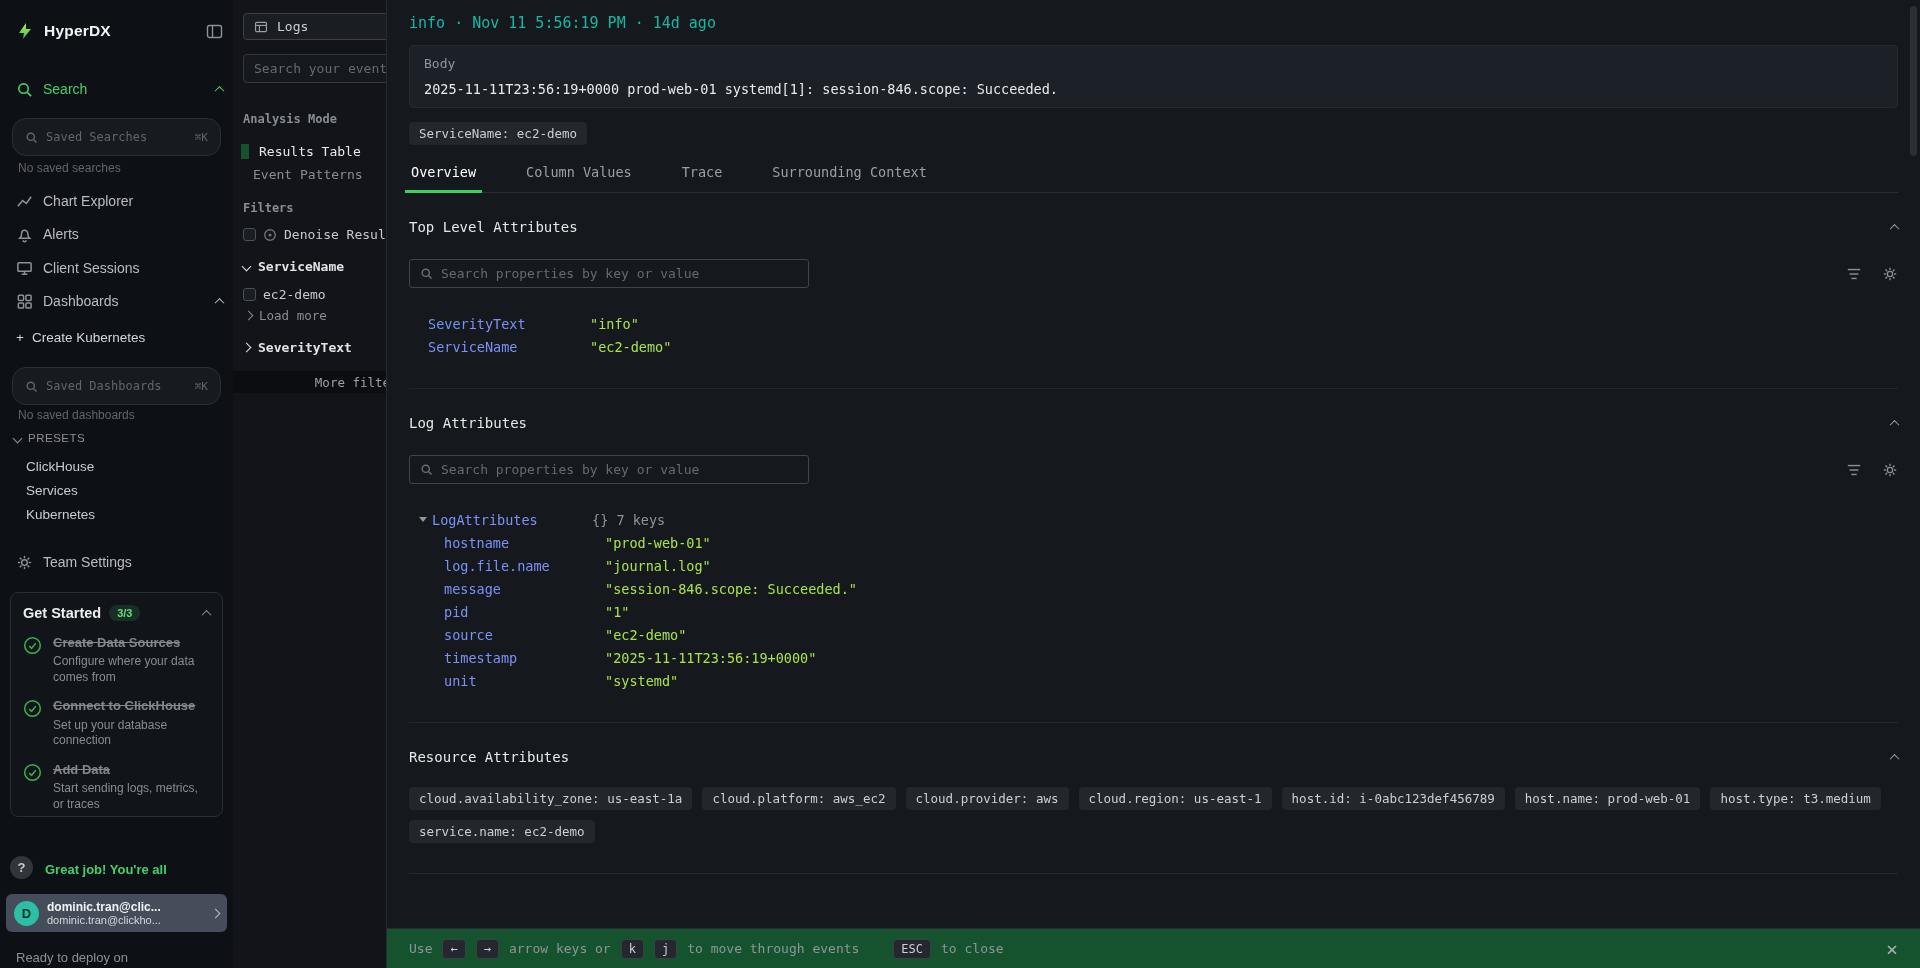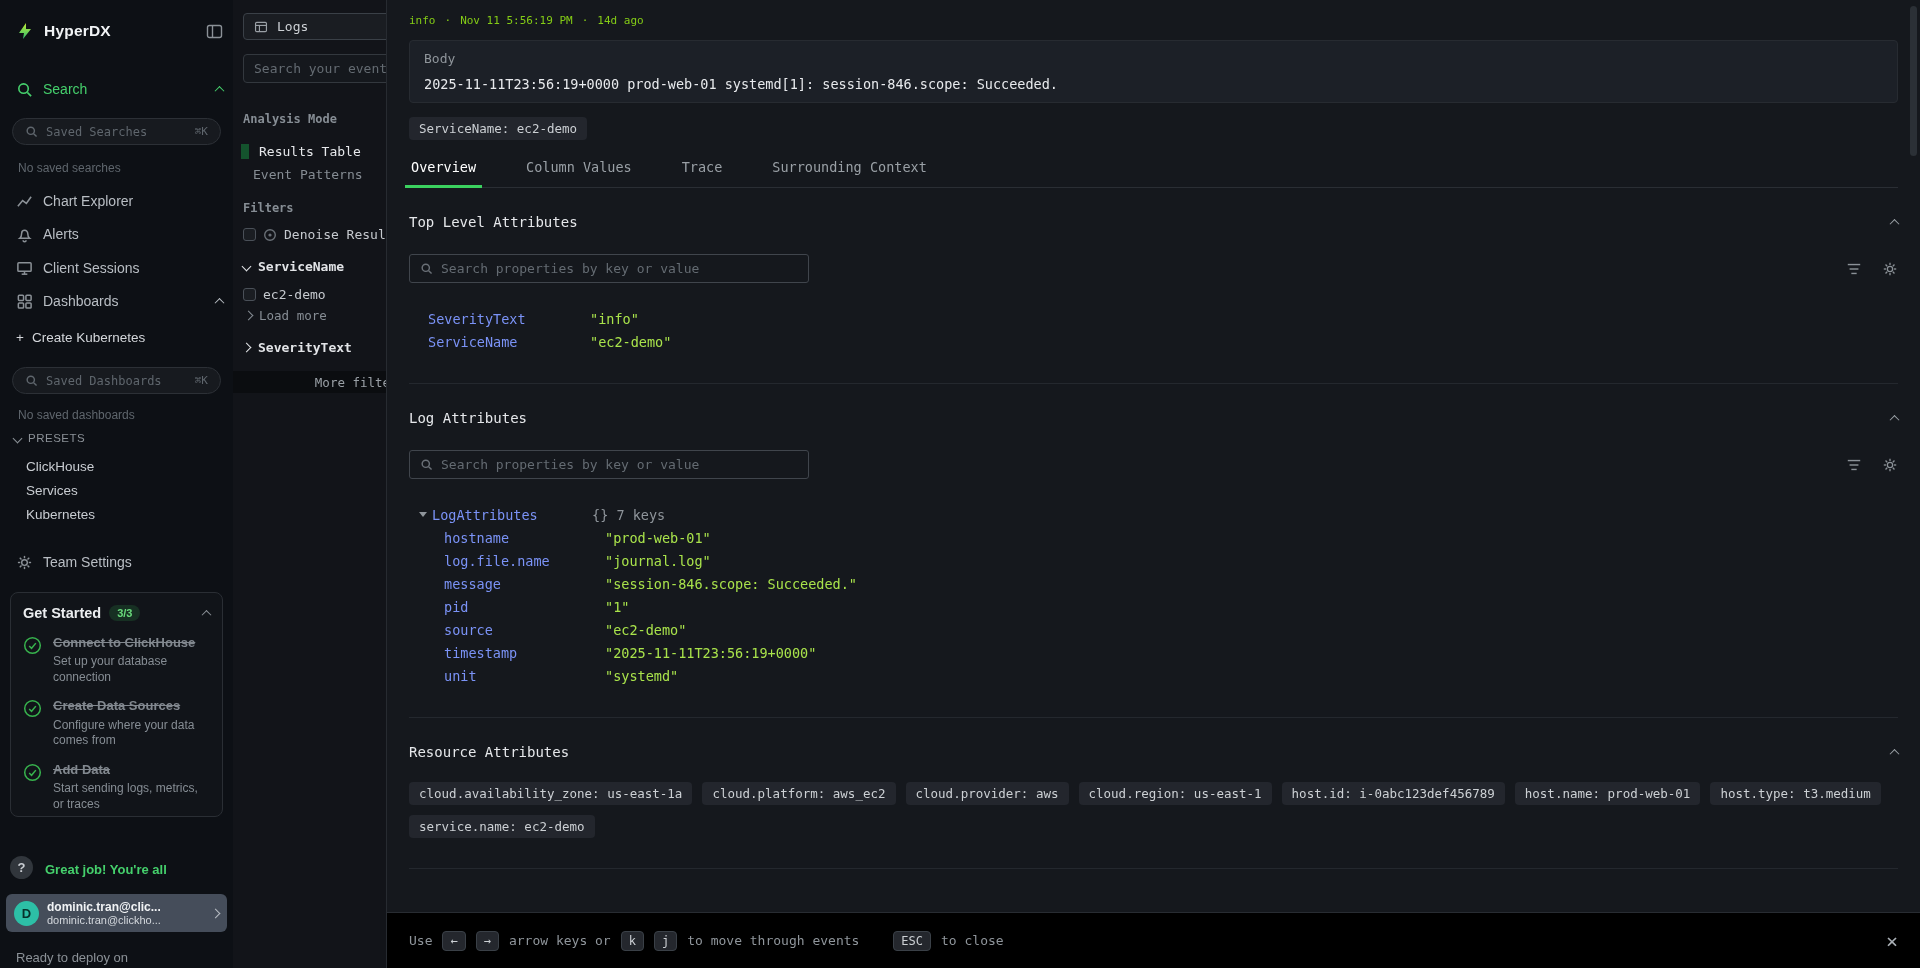--- a/index.html
+++ b/index.html
@@ -11,21 +11,21 @@
   .sidebar { position:relative; width:233px; height:968px; background:#0d1015; flex:0 0 233px;
              font-family:"Liberation Sans", sans-serif; }
   .srow { position:absolute; left:16px; right:10px; display:flex; align-items:center; gap:10px; }
   .logo-row { top:16px; height:30px; }
   .logo-text { color:#f1f3f5; font-weight:bold; font-size:15.5px; letter-spacing:.2px; flex:1; }
   .icn { display:inline-flex; align-items:center; justify-content:center; color:#8b9197; }
   .snav { height:30px; color:#b9bec4; font-size:14px; cursor:default; }
   .snav .lbl { flex:1; }
   .snav.active { color:#45d06c; }
   .snav.active .icn { color:#45d06c; }
-  .pillinput { position:absolute; left:12px; right:12px; height:27px; background:#171a1f;
+  .pillinput { position:absolute; left:12px; right:12px; height:38px; background:#171a1f;
                border:1px solid #2c3036; border-radius:14px; display:flex; align-items:center;
                padding:0 12px; gap:8px; font-family:"DejaVu Sans Mono",monospace; }
   .pillinput .ph { color:#5f666d; font-size:12px; flex:1; }
   .pillinput .sc { color:#5f666d; font-size:11px; }
   .sidemuted { position:absolute; left:18px; color:#5f666d; font-size:12px; }
   .createrow { position:absolute; left:16px; color:#d4d7db; font-size:13.5px; display:flex; gap:8px; align-items:center;}
   .presets { position:absolute; left:14px; color:#8b9197; font-size:11.5px; letter-spacing:.5px; display:flex; align-items:center; gap:7px; }
   .presetitem { position:absolute; left:26px; right:10px; color:#c9cdd2; font-size:13.5px; height:22px; display:flex; align-items:center;}
   .chev { display:inline-block; width:7px; height:7px; border-right:1.6px solid currentColor;
           border-bottom:1.6px solid currentColor; }
@@ -76,21 +76,21 @@
   .fcheckrow { left:10px; display:flex; align-items:center; gap:7px; color:#c6cacf; font-size:13px; }
   .cb { width:13px; height:13px; border:1px solid #4a5058; border-radius:3px; background:#1a1d22; flex:0 0 13px; }
   .fgroup { left:10px; display:flex; align-items:center; gap:8px; color:#e2e4e7; font-size:13px; font-weight:bold; }
   .floadmore { left:12px; display:flex; align-items:center; gap:7px; color:#868d94; font-size:12.5px; }
   .more-bar { top:371px; left:0; width:254px; height:22px; background:#0b0d10; color:#9aa0a6;
               font-size:12.5px; display:flex; align-items:center; justify-content:center; }
 
   
   .drawer { position:relative; flex:1; height:968px; background:#15181d; border-left:1px solid #272b31;
             padding:0 22px; overflow:hidden; }
-  .d-head { padding-top:14px; display:flex; align-items:center; gap:9px; color:#84cc16; font-size:11px; }
+  .d-head { padding-top:14px; display:flex; align-items:center; gap:9px; color:#14b8a6; font-size:15px; }
   .body-box { margin-top:13px; background:#1c2027; border:1px solid #272b31; border-radius:4px; padding:10px 14px; }
   .body-label { color:#8f959b; font-size:13px; }
   .body-text { margin-top:10px; color:#e8eaed; font-size:13.5px; }
   .tagpill { display:inline-flex; align-items:center; background:#23262d; border-radius:4px;
              padding:4px 10px; color:#ccd0d4; font-size:12.5px; }
   .tag-row { margin-top:14px; }
   .tabs { margin-top:9px; display:flex; gap:46px; border-bottom:1px solid #2a2e34; }
   .tab { position:relative; padding:10px 2px 12px; color:#9aa0a6; font-size:13.5px; cursor:default; }
   .tab.active { color:#ffffff; }
   .tab.active::after { content:''; position:absolute; left:-4px; right:-4px; bottom:-1px; height:3px; background:#3bd15f; }
@@ -114,21 +114,21 @@
   .trow-root { display:flex; align-items:center; height:23px; padding-left:10px; font-size:13.5px; }
   .caret { width:0; height:0; border-left:4px solid transparent; border-right:4px solid transparent;
            border-top:5px solid #8f959b; margin-right:5px; }
   .trow-root .k { width:160px; color:#7b93f7; flex:0 0 160px; }
   .trow-root .meta { color:#8f959b; }
   .trow { display:flex; align-items:center; height:23px; padding-left:35px; font-size:13.5px; }
   .trow .k { width:161px; color:#7b93f7; flex:0 0 161px; }
   .trow .v { color:#a9e34b; }
   .tags-wrap { margin-top:22px; display:flex; flex-wrap:wrap; gap:10px; max-width:1480px; }
 
-  .d-footer { position:absolute; left:0; right:0; bottom:0; height:56px; background:#000000;
+  .d-footer { position:absolute; left:0; right:0; bottom:0; height:40px; background:#14532d;
               border-top:1px solid #282c32; display:flex; align-items:center; padding:0 22px; gap:10px;
               color:#8f959b; font-size:13px; }
   kbd { background:#24272d; border:1px solid #3a4047; border-radius:4px; padding:2px 7px; font-size:12px;
         color:#ccd0d4; font-family:inherit; }
   .close-x { margin-left:auto; color:#aab0b6; font-size:20px; line-height:1; cursor:default; }
   .scroll-thumb { position:absolute; right:3px; top:6px; width:7px; height:150px; background:#2b3036; border-radius:4px; }
   svg { display:block; }
 </style>
 </head>
 <body>
@@ -290,35 +290,35 @@
       <div>
 
           <div class="gs-step">
             <span class="ck">
               <svg width="19" height="19" viewBox="0 0 20 20" fill="none" stroke="#37b24d" stroke-width="1.6">
                 <circle cx="10" cy="10" r="8.2"></circle>
                 <polyline points="6.5,10.5 9,13 13.5,7.5"></polyline>
               </svg>
             </span>
             <span>
-              <div class="gs-t">Connect to ClickHouse</div>
-              <div class="gs-d">Set up your database connection</div>
+              <div class="gs-t">Create Data Sources</div>
+              <div class="gs-d">Configure where your data comes from</div>
             </span>
           </div>
 
           <div class="gs-step">
             <span class="ck">
               <svg width="19" height="19" viewBox="0 0 20 20" fill="none" stroke="#37b24d" stroke-width="1.6">
                 <circle cx="10" cy="10" r="8.2"></circle>
                 <polyline points="6.5,10.5 9,13 13.5,7.5"></polyline>
               </svg>
             </span>
             <span>
-              <div class="gs-t">Create Data Sources</div>
-              <div class="gs-d">Configure where your data comes from</div>
+              <div class="gs-t">Connect to ClickHouse</div>
+              <div class="gs-d">Set up your database connection</div>
             </span>
           </div>
 
           <div class="gs-step">
             <span class="ck">
               <svg width="19" height="19" viewBox="0 0 20 20" fill="none" stroke="#37b24d" stroke-width="1.6">
                 <circle cx="10" cy="10" r="8.2"></circle>
                 <polyline points="6.5,10.5 9,13 13.5,7.5"></polyline>
               </svg>
             </span>

